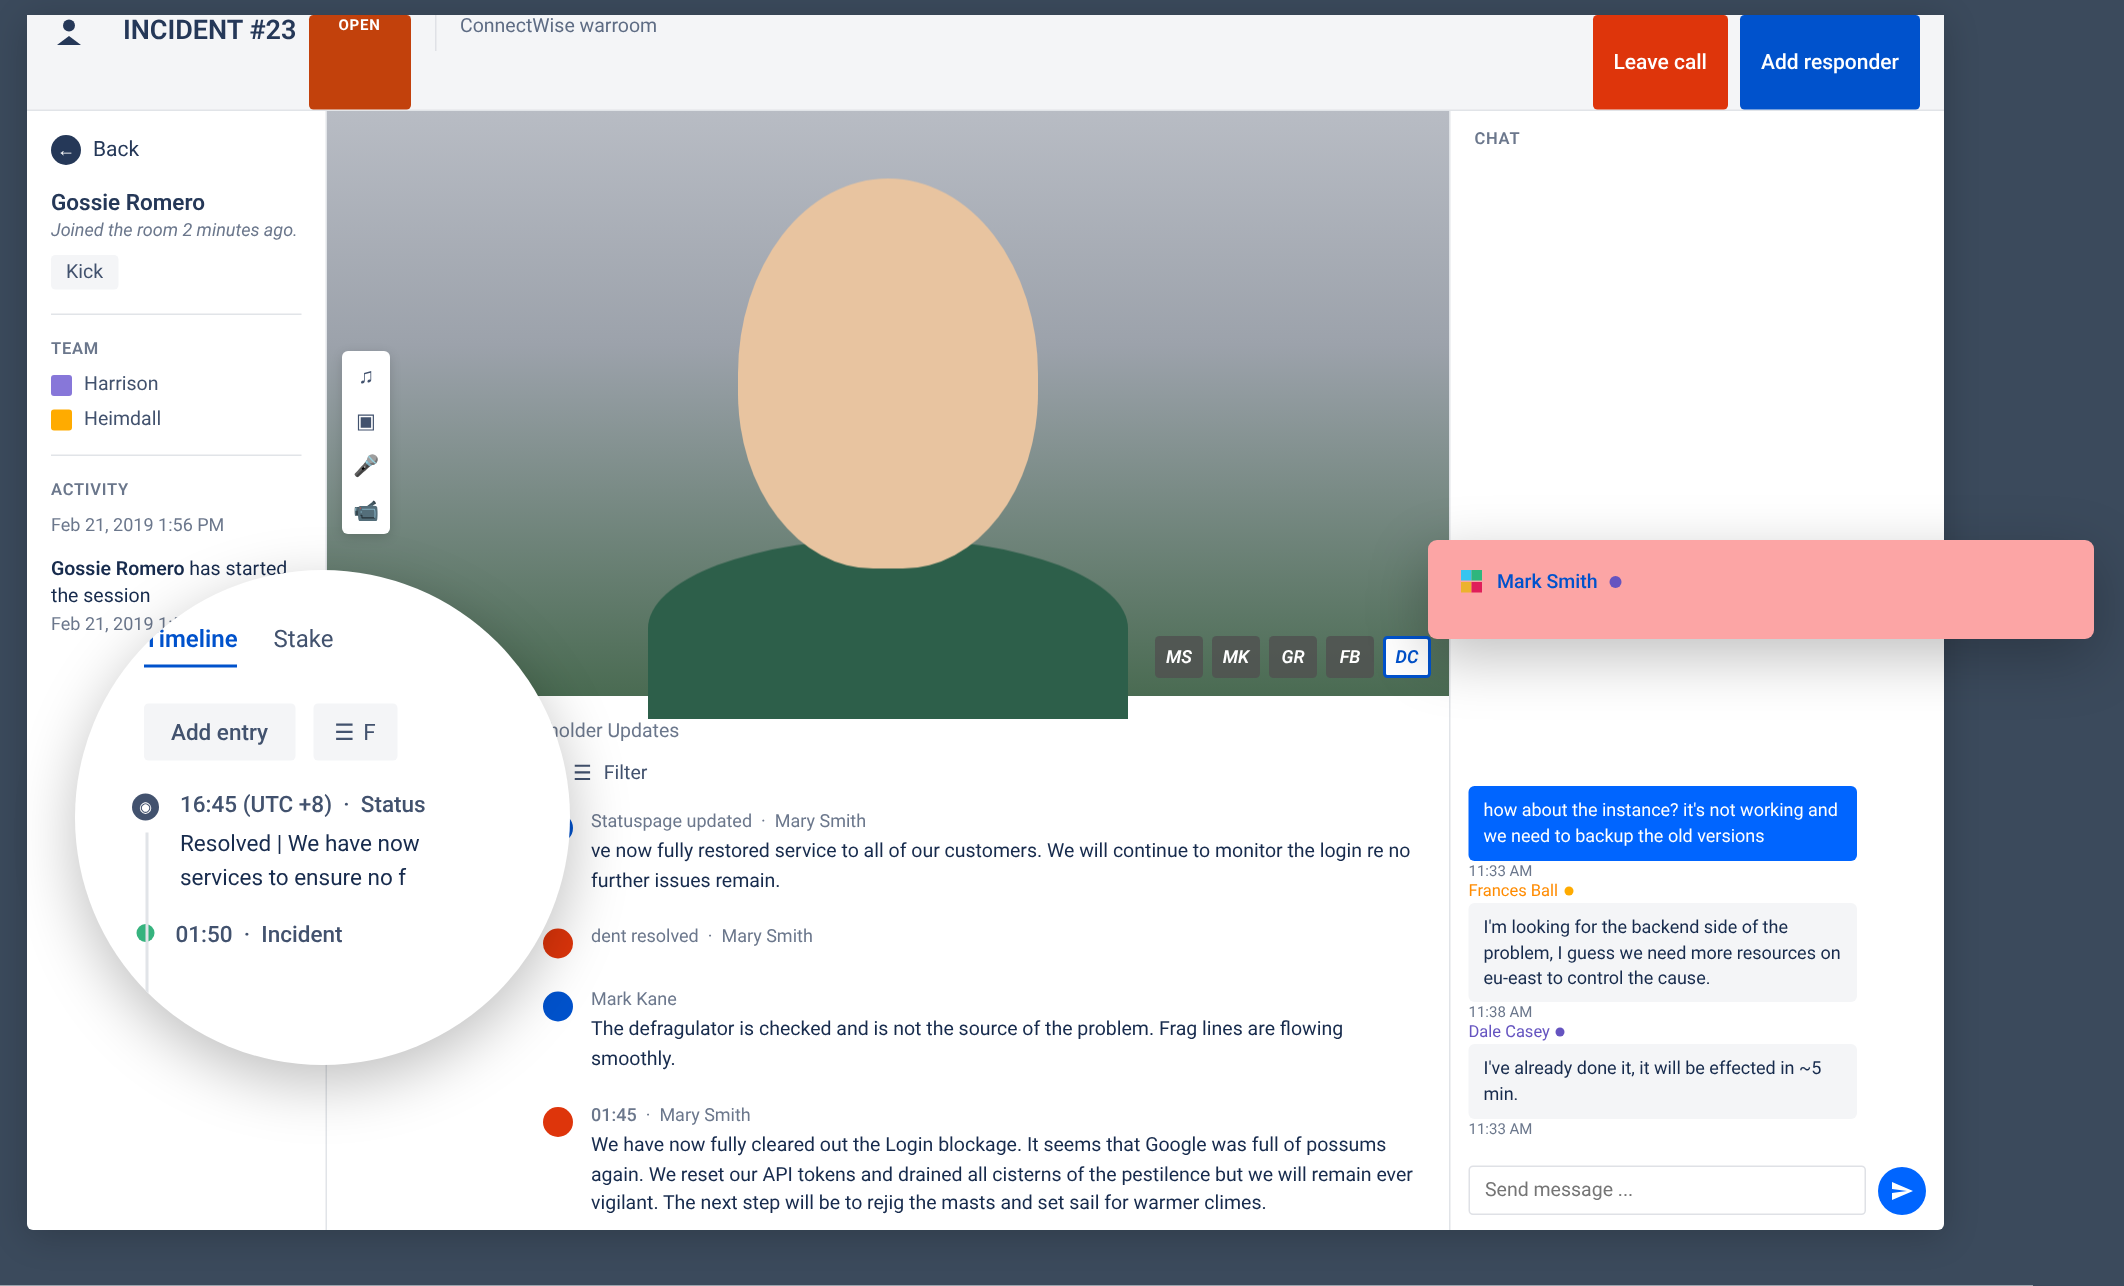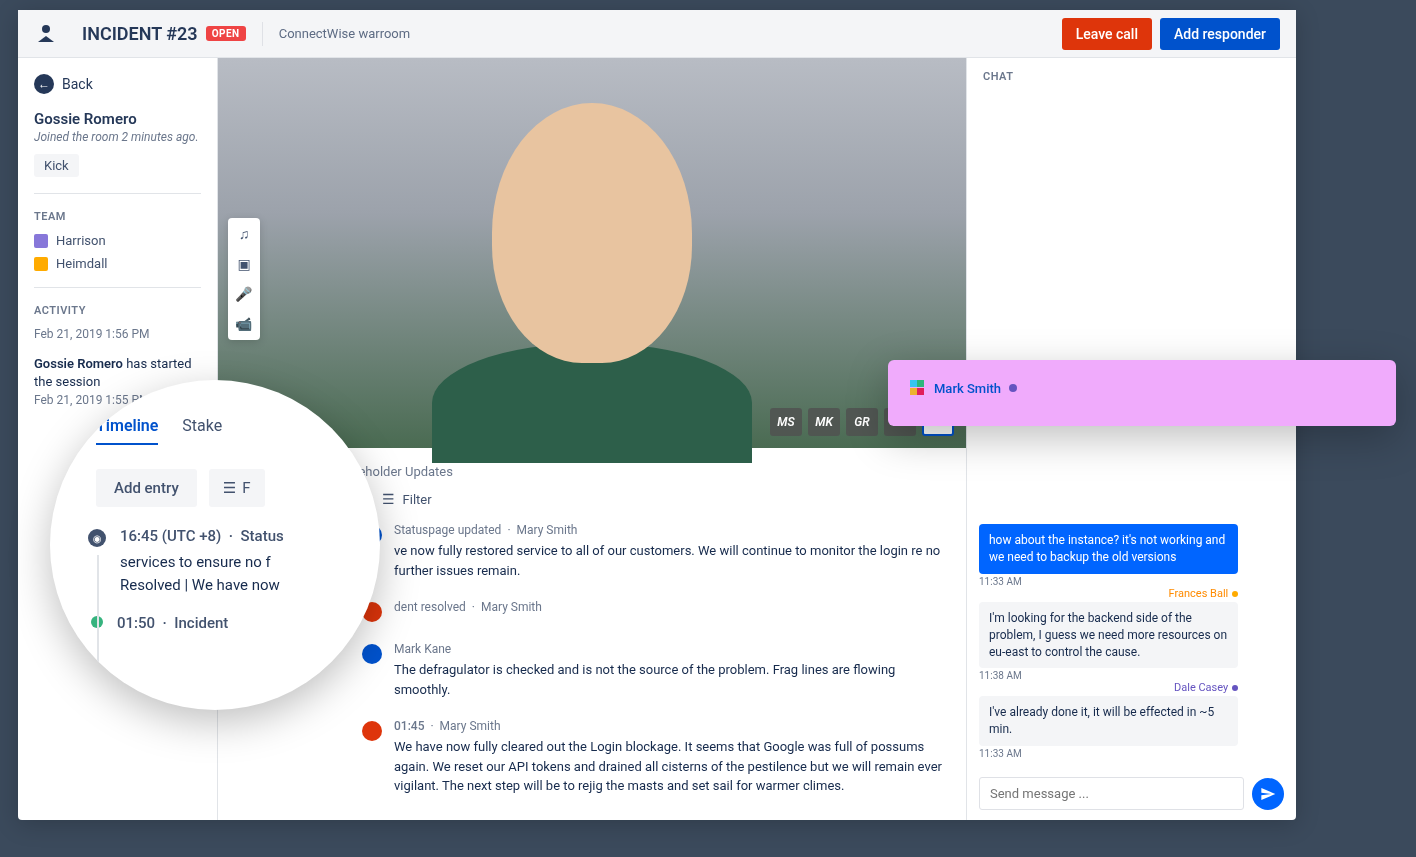--- a/index.html
+++ b/index.html
@@ -1,22 +1,22 @@
 <!DOCTYPE html>
 <html><head>
 <meta charset="utf-8">
 <style>
 * { margin: 0; padding: 0; box-sizing: border-box; font-family: -apple-system, BlinkMacSystemFont, "Segoe UI", Roboto, sans-serif; }
 body { background: #3b4a5c; padding: 0; width: 1416px; height: 857px; overflow: hidden; position: relative; }
 .app { background: #fff; width: 1278px; height: 810px; position: absolute; left: 18px; top: 10px; border-radius: 4px; box-shadow: 0 4px 24px rgba(0,0,0,0.2); display: flex; flex-direction: column; }
-.header { background: #f4f5f7; height: 48px; display: flex; align-items: center; padding: 0 16px; border-bottom: 1px solid #e1e4e8; }
+.header { background: #f4f5f7; height: 64px; display: flex; padding: 0 16px; border-bottom: 1px solid #e1e4e8; }
 .logo { width: 24px; height: 24px; margin-right: 24px; }
 .logo svg { width: 24px; height: 24px; }
 .incident-title { font-size: 18px; font-weight: 600; color: #253858; margin-right: 8px; }
-.status-badge { background: #ef4444; color: #fff; font-size: 10px; font-weight: 700; padding: 2px 6px; border-radius: 3px; letter-spacing: 0.5px; }
+.status-badge { background: #c2410c; color: #fff; font-size: 10px; font-weight: 700; padding: 2px 20px; border-radius: 3px; letter-spacing: 0.5px; }
 .divider { width: 1px; height: 24px; background: #dfe1e6; margin: 0 16px; }
 .room-name { font-size: 13px; color: #5e6c84; }
 .header-actions { margin-left: auto; display: flex; gap: 8px; }
 .btn { padding: 8px 14px; border-radius: 3px; font-size: 14px; font-weight: 500; border: none; cursor: pointer; }
 .btn-danger { background: #de350b; color: #fff; }
 .btn-primary { background: #0052cc; color: #fff; }
 .body { display: flex; flex: 1; overflow: hidden; }
 .sidebar { width: 200px; border-right: 1px solid #e1e4e8; padding: 16px; overflow-y: auto; }
 .back { display: flex; align-items: center; gap: 8px; margin-bottom: 16px; cursor: pointer; }
 .back-icon { width: 20px; height: 20px; background: #253858; border-radius: 50%; display: flex; align-items: center; justify-content: center; color: #fff; font-size: 12px; }
@@ -52,21 +52,21 @@
 .tl-meta .dot { margin: 0 6px; }
 .tl-text { font-size: 13px; color: #172b4d; line-height: 1.5; }
 .timeline-filter { display: flex; align-items: center; gap: 8px; margin-bottom: 16px; font-size: 13px; color: #42526e; }
 .filter-icon { font-size: 14px; }
 .chat { width: 330px; border-left: 1px solid #e1e4e8; display: flex; flex-direction: column; }
 .chat-header { padding: 12px 16px; font-size: 11px; font-weight: 600; color: #6b778c; letter-spacing: 0.5px; }
 .chat-body { flex: 1; padding: 8px 12px; overflow-y: auto; display: flex; flex-direction: column; gap: 8px; }
 .chat-spacer { flex: 1; }
 .chat-msg { max-width: 85%; }
 .chat-msg.right { align-self: flex-end; }
-.chat-author { font-size: 11px; color: #ff8b00; margin-bottom: 2px; display: flex; align-items: center; gap: 4px; justify-content: flex-end; }
+.chat-author { font-size: 11px; color: #ff8b00; margin-bottom: 2px; display: flex; align-items: center; gap: 4px; }
 .chat-author.purple { color: #6554c0; }
 .chat-author .status-dot { width: 6px; height: 6px; border-radius: 50%; background: #ffab00; }
 .chat-author.purple .status-dot { background: #6554c0; }
 .chat-bubble { padding: 8px 10px; border-radius: 4px; font-size: 12px; line-height: 1.4; }
 .chat-bubble.gray { background: #f4f5f7; color: #172b4d; }
 .chat-bubble.blue { background: #0065ff; color: #fff; }
 .chat-time { font-size: 10px; color: #6b778c; margin-top: 2px; }
 .chat-input-row { padding: 10px 12px; display: flex; gap: 8px; align-items: center; }
 .chat-input { flex: 1; border: 1px solid #dfe1e6; border-radius: 3px; padding: 8px 10px; font-size: 13px; }
 .send-btn { width: 32px; height: 32px; border-radius: 50%; background: #0065ff; color: #fff; border: none; display: flex; align-items: center; justify-content: center; cursor: pointer; }
@@ -82,21 +82,21 @@
 .oc-entry { display: flex; gap: 14px; margin-bottom: 18px; margin-left: 8px; }
 .oc-dot { width: 18px; height: 18px; border-radius: 50%; flex-shrink: 0; margin-top: 2px; }
 .oc-dot.wifi { background: #42526e; display: flex; align-items: center; justify-content: center; color: #fff; font-size: 10px; }
 .oc-dot.green { background: #36b37e; width: 12px; height: 12px; margin-left: 3px; }
 .oc-entry-body { flex: 1; }
 .oc-meta { font-size: 15px; color: #42526e; font-weight: 500; margin-bottom: 6px; }
 .oc-text { font-size: 15px; color: #172b4d; line-height: 1.5; }
 .oc-line { position: absolute; left: 47px; top: 175px; bottom: 0; width: 2px; background: #e1e4e8; }
 
 
-.overlay-chat { position: absolute; right: 20px; top: 360px; width: 508px; background: #f0abfc; border-radius: 6px; padding: 20px 22px; box-shadow: 0 12px 40px rgba(0,0,0,0.25); z-index: 25; }
+.overlay-chat { position: absolute; right: 20px; top: 360px; width: 444px; background: #fca5a5; border-radius: 6px; padding: 20px 22px; box-shadow: 0 12px 40px rgba(0,0,0,0.25); z-index: 25; }
 .ov-chat-author { display: flex; align-items: center; gap: 8px; margin-bottom: 10px; }
 .slack-icon { width: 16px; height: 16px; display: flex; flex-wrap: wrap; }
 .slack-sq { width: 7px; height: 7px; }
 .ov-chat-name { font-size: 13px; color: #0052cc; font-weight: 500; }
 .ov-status { width: 8px; height: 8px; border-radius: 50%; background: #6554c0; }
 .ov-chat-text { font-size: 15px; color: #172b4d; line-height: 1.6; }
 
 
 .tl-shadow-text { font-size: 13px; color: #6b778c; }
 </style>
@@ -260,22 +260,22 @@
     <button class="oc-add-btn">Add entry</button>
     <button class="oc-filter-btn">
       <span>☰</span>
       <span>F</span>
     </button>
   </div>
   <div class="oc-entry">
     <div class="oc-dot wifi">◉</div>
     <div class="oc-entry-body">
       <div class="oc-meta"><span>16:45 (UTC +8)</span> &nbsp;·&nbsp; <span>Status</span></div>
+      <div class="oc-text">Resolved  |  We have now</div>
       <div class="oc-text">services to ensure no f</div>
-      <div class="oc-text">Resolved  |  We have now</div>
     </div>
   </div>
   <div class="oc-entry">
     <div class="oc-dot green"></div>
     <div class="oc-entry-body">
       <div class="oc-meta"><span>01:50</span> &nbsp;·&nbsp; <span>Incident</span></div>
     </div>
   </div>
 </div>
 

